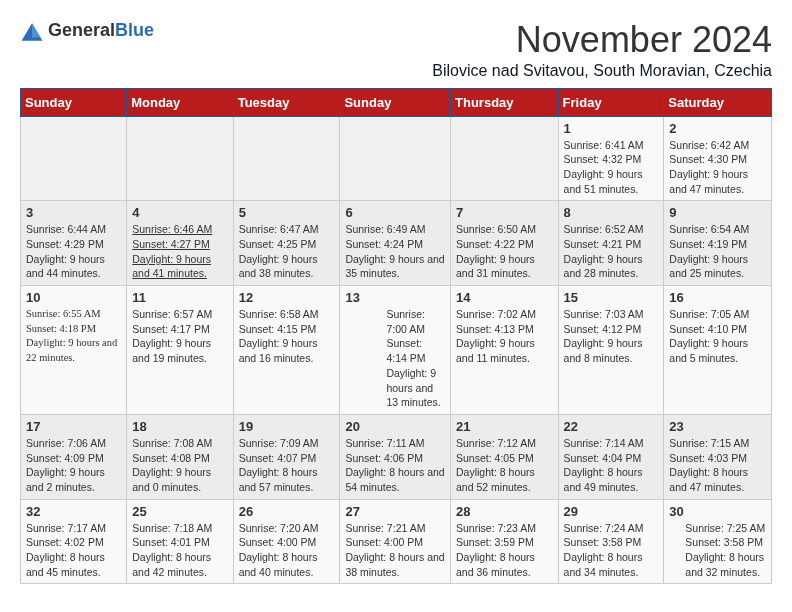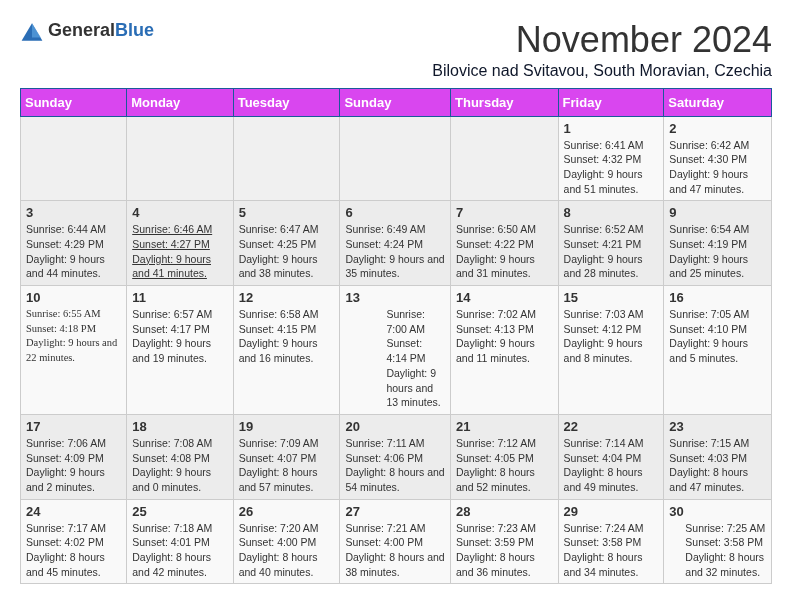--- a/index.html
+++ b/index.html
@@ -48,21 +48,21 @@
       font-size: 16px;
       color: #0f172a;
       margin-top: 2px;
     }
     .calendar {
       width: 100%;
       border-collapse: collapse;
       margin-top: 8px;
     }
     .calendar thead tr th {
-      background: #d946ef;
+      background: #b91c1c;
       color: #fff;
       font-size: 13px;
       font-weight: bold;
       padding: 6px 4px;
       text-align: left;
       border: 1px solid #1a5a9a;
     }
     .calendar tbody tr td {
       vertical-align: top;
       border: 1px solid #ccc;
@@ -272,21 +272,21 @@
         </td>
         <td>
           <span class="day-number">23</span>
           <div class="day-info" style="white-space: pre-line;">Sunrise: 7:15 AM
 Sunset: 4:03 PM
 Daylight: 8 hours and 47 minutes.</div>
         </td>
       </tr>
       <tr>
         <td>
-          <span class="day-number">24</span>
+          <span class="day-number">32</span>
           <div class="day-info" style="white-space: pre-line;">Sunrise: 7:17 AM
 Sunset: 4:02 PM
 Daylight: 8 hours and 45 minutes.</div>
         </td>
         <td>
           <span class="day-number">25</span>
           <div class="day-info" style="white-space: pre-line;">Sunrise: 7:18 AM
 Sunset: 4:01 PM
 Daylight: 8 hours and 42 minutes.</div>
         </td>

